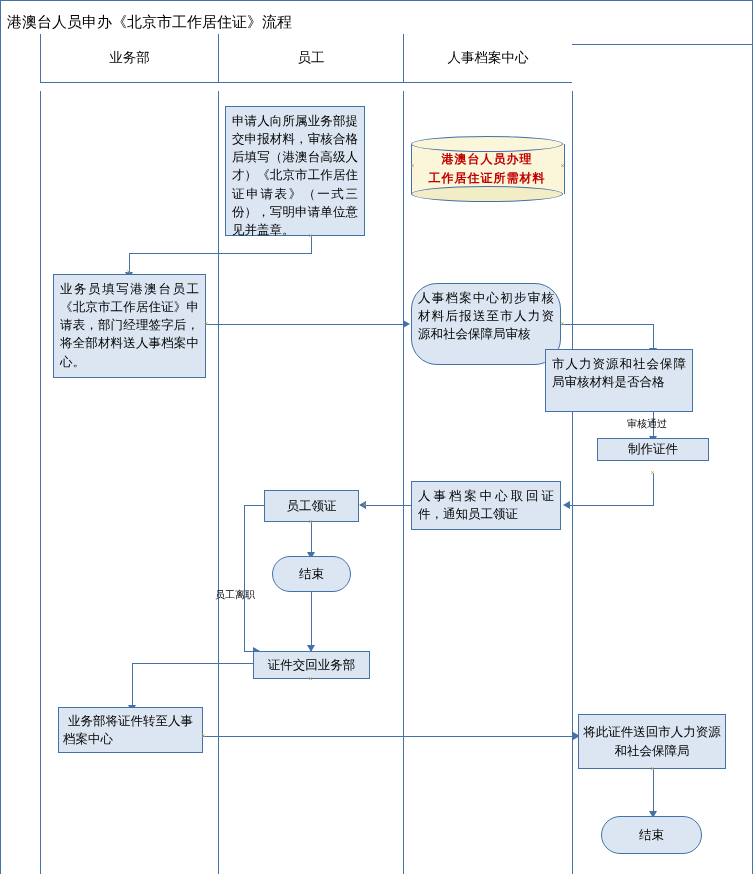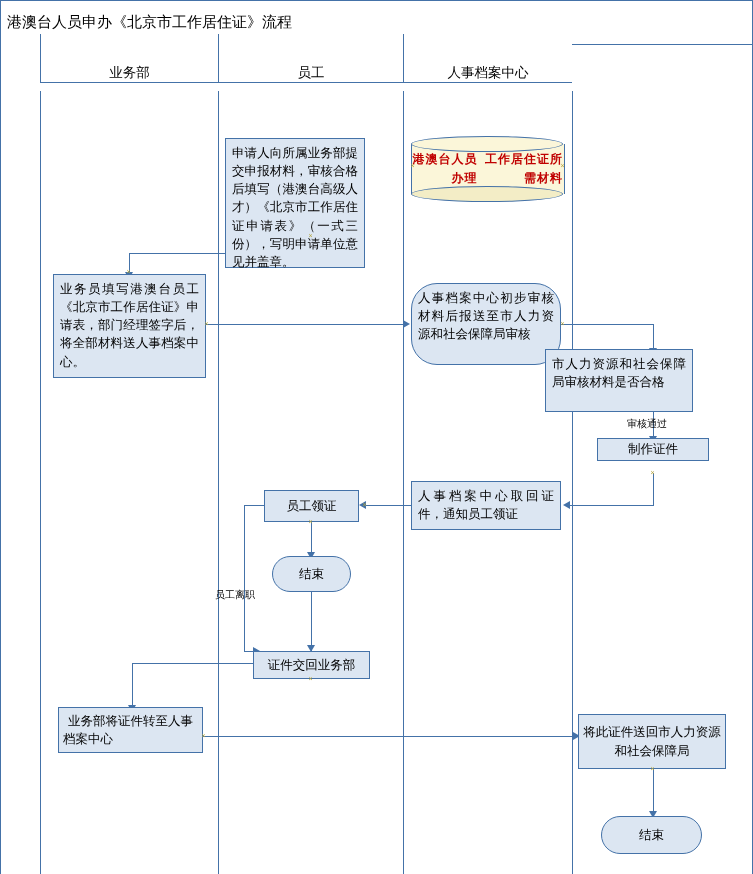--- a/index.html
+++ b/index.html
@@ -40,21 +40,21 @@
   }
   
   .lane-head {
     position: absolute;
     top: 33px;
     height: 49px;
     box-sizing: border-box;
     border-left: 1px solid #4472a8;
     border-bottom: 1px solid #4472a8;
     display: flex;
-    align-items: flex-end;
+    align-items: center;
     justify-content: center;
     text-align: center;
     font-size: 13.5px;
     color: #000000;
     background: #ffffff;
     line-height: 1.35;
     padding: 0 3px;
   }
   .lane-body {
     position: absolute;
@@ -135,21 +135,21 @@
     box-sizing: border-box;
     background: #fbf6d9;
   }
   .cyl-top { top: 0; }
   .cyl-bot { bottom: 0; background: #f3edc6; }
   .cyl-label {
     position: absolute;
     left: 0; top: 0;
     width: 100%; height: 100%;
     display: flex;
-    flex-direction: row;
+    flex-direction: column;
     align-items: center;
     justify-content: center;
     color: #c00000;
     font-weight: bold;
     font-size: 12px;
     font-family: "DejaVu Serif", serif;
     letter-spacing: 1px;
     line-height: 1.6;
     text-align: right;
   }
@@ -260,21 +260,21 @@
   <div class="ln h" style="left:131px; top:662px; width:121px;"></div>
   <div class="ln v" style="left:131px; top:662px; height:44px;"></div>
   <div class="arrow down" style="left:127px; top:704px;"></div>
 
   <div class="ln h" style="left:202px; top:735px; width:375px;"></div>
   <div class="arrow right" style="left:572px; top:731px;"></div>
 
   <div class="ln v" style="left:652px; top:768px; height:45px;"></div>
   <div class="arrow down" style="left:648px; top:810px;"></div>
 
-  <div class="node justify" style="left:224px; top:105px; width:140px; height:130px;margin-top:32px;">申请人向所属业务部提交申报材料，审核合格后填写（港澳台高级人才）《北京市工作居住证申请表》（一式三份），写明申请单位意见并盖章。</div>
+  <div class="node justify" style="left:224px; top:105px; width:140px; height:130px;">申请人向所属业务部提交申报材料，审核合格后填写（港澳台高级人才）《北京市工作居住证申请表》（一式三份），写明申请单位意见并盖章。</div>
 
   <div class="cylinder" style="left:410px; top:135px; width:152px; height:66px;">
     <div class="cyl-body"></div>
     <div class="cyl-bot"></div>
     <div class="cyl-top"></div>
     <div class="cyl-label">
       <span>港澳台人员办理</span>
       <span>工作居住证所需材料</span>
     </div>
   </div>

